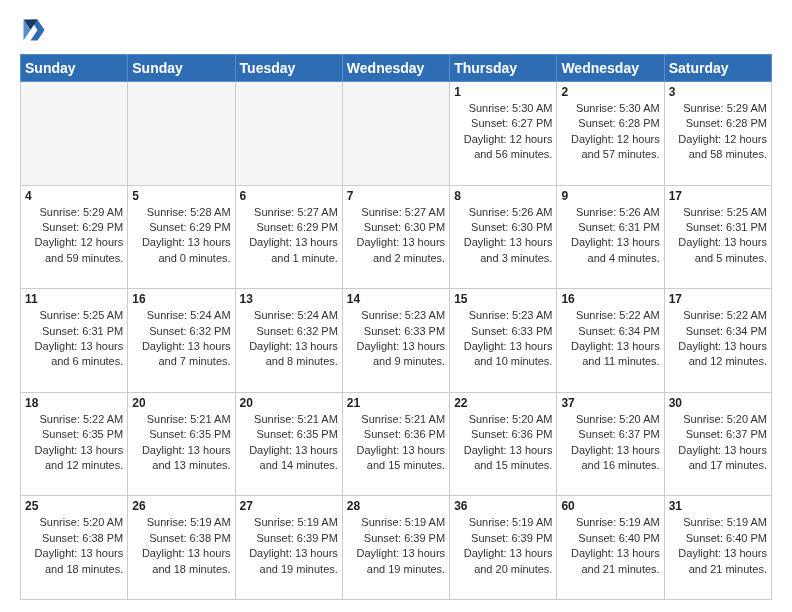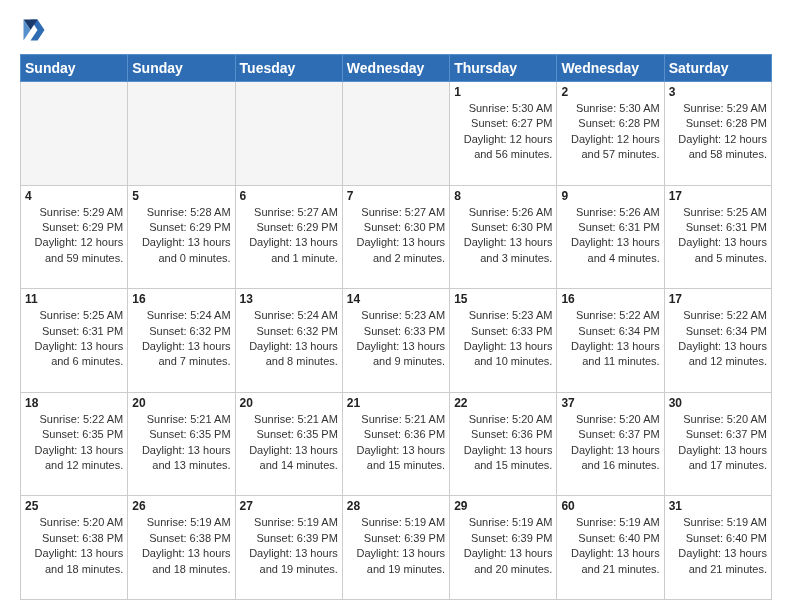--- a/index.html
+++ b/index.html
@@ -334,21 +334,21 @@
 and 19 minutes.</div>
           </td>
           <td>
             <span class="day-number">28</span>
             <div class="cell-text" style="white-space: pre-line;">Sunrise: 5:19 AM
 Sunset: 6:39 PM
 Daylight: 13 hours
 and 19 minutes.</div>
           </td>
           <td>
-            <span class="day-number">29</span>
+            <span class="day-number">36</span>
             <div class="cell-text" style="white-space: pre-line;">Sunrise: 5:19 AM
 Sunset: 6:39 PM
 Daylight: 13 hours
 and 20 minutes.</div>
           </td>
           <td>
             <span class="day-number">60</span>
             <div class="cell-text" style="white-space: pre-line;">Sunrise: 5:19 AM
 Sunset: 6:40 PM
 Daylight: 13 hours

